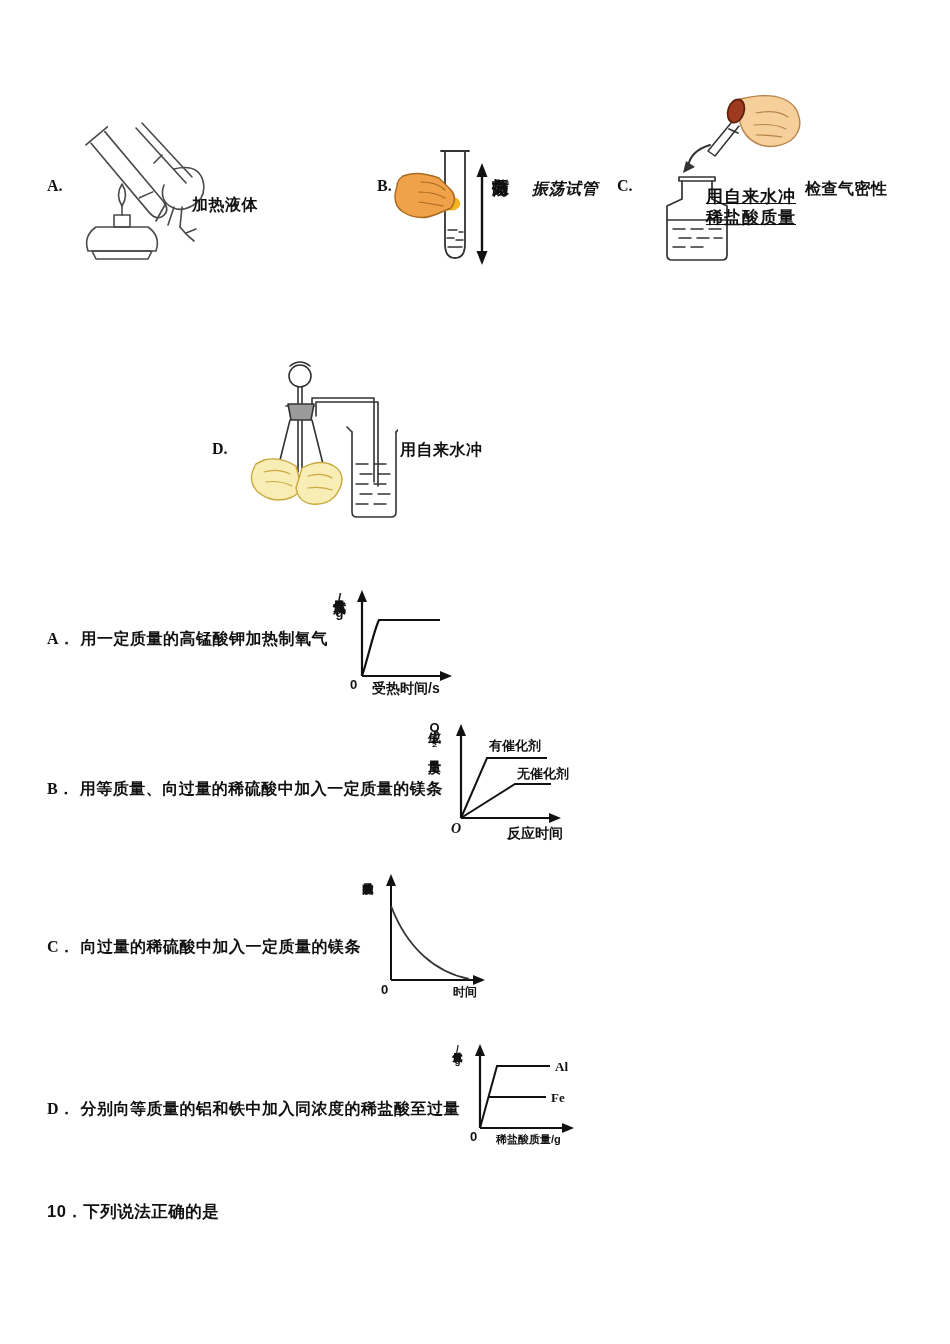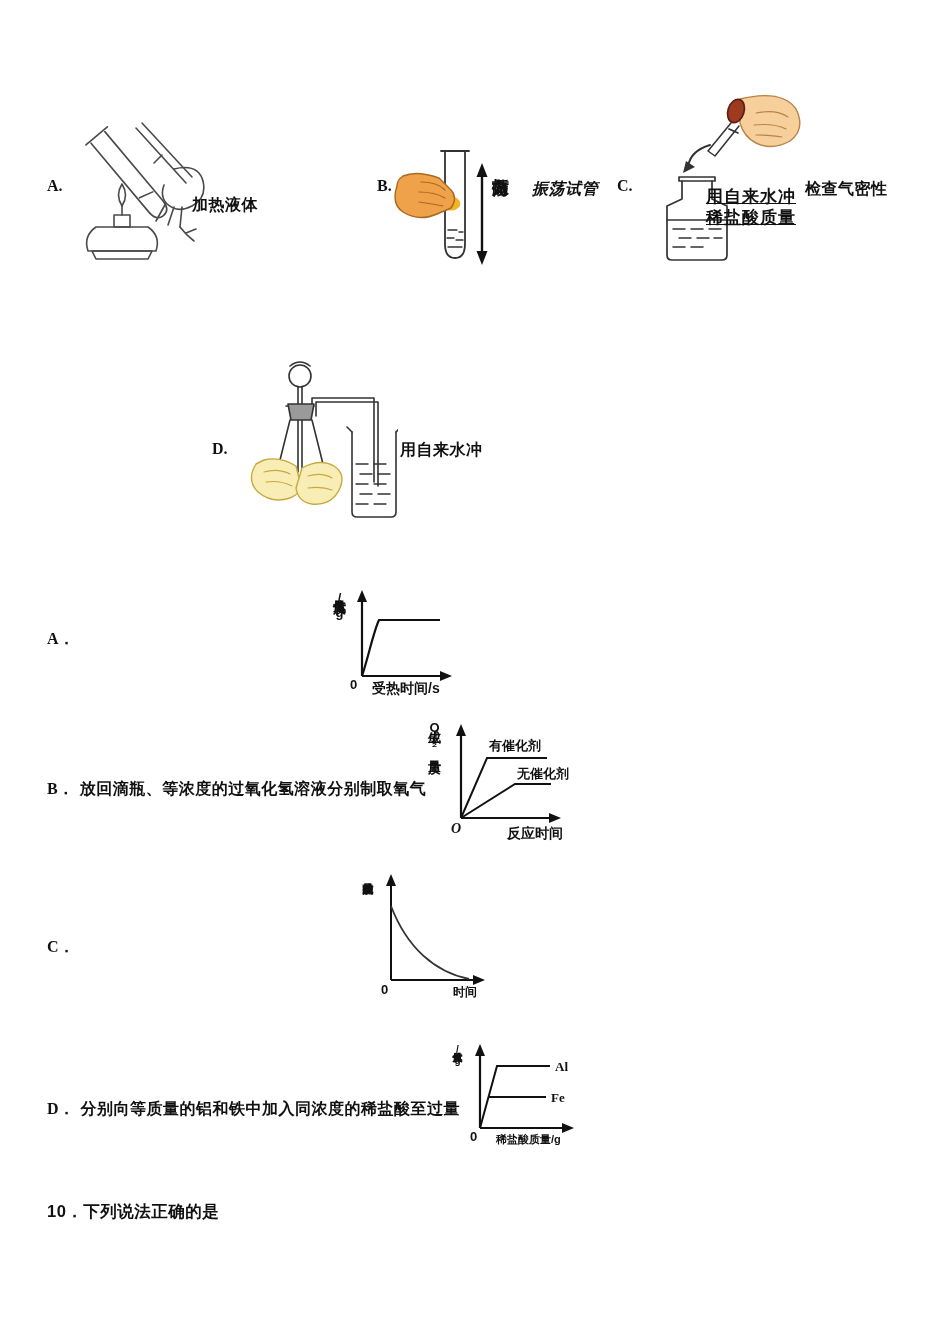--- a/index.html
+++ b/index.html
@@ -140,56 +140,58 @@
         <line x1="150" y1="134" x2="162" y2="134"></line>
       <line x1="128" y1="144" x2="140" y2="144"></line>
         <line x1="146" y1="144" x2="158" y2="144"></line>
     </g>
   </svg>
   <div class="abs cjk" style="left:400px;top:440px;">用自来水冲</div>
 
 
   <div class="abs opt" style="left:47px;top:629px;">
     <span class="letter">A．</span>
+    <span class="cjk">用一定质量的高锰酸钾加热制氧气</span>
   </div>
   <div class="abs graph" style="left:333px;top:586px;">
     <div class="vtext" style="font-size:13px;margin-top:4px;">气体质量/g</div>
     <svg width="112" height="114" viewBox="0 0 112 114">
       <line x1="16" y1="90" x2="16" y2="12" stroke="#111" stroke-width="2.2"></line>
       <polygon points="16,4 11,16 21,16" fill="#111"></polygon>
       <line x1="16" y1="90" x2="98" y2="90" stroke="#111" stroke-width="2.2"></line>
       <polygon points="106,90 94,85 94,95" fill="#111"></polygon>
       <path d="M16,90 C22,72 28,44 33,34 L94,34" fill="none" stroke="#111" stroke-width="2.2"></path>
       <text x="4" y="103" font-size="13">0</text>
       <text x="26" y="107" font-size="14">受热时间/s</text>
     </svg>
   </div>
 
   <div class="abs opt" style="left:47px;top:779px;">
     <span class="letter">B．</span>
-    <span class="cjk">放回滴瓶、等浓度的过氧化氢溶液分别制取氧气</span>
+    <span class="cjk">用等质量、向过量的稀硫酸中加入一定质量的镁条</span>
   </div>
   <div class="abs graph" style="left:428px;top:716px;">
     <div class="vtext" style="font-size:13px;margin-top:4px;">生成O₂质量</div>
     <svg width="132" height="130" viewBox="0 0 132 130">
       <line x1="20" y1="102" x2="20" y2="16" stroke="#111" stroke-width="2.2"></line>
       <polygon points="20,8 15,20 25,20" fill="#111"></polygon>
       <line x1="20" y1="102" x2="112" y2="102" stroke="#111" stroke-width="2.2"></line>
       <polygon points="120,102 108,97 108,107" fill="#111"></polygon>
       <path d="M20,102 L46,42 L106,42" fill="none" stroke="#111" stroke-width="2"></path>
       <path d="M20,102 L74,68 L110,68" fill="none" stroke="#111" stroke-width="2"></path>
       <text x="48" y="34" font-size="13">有催化剂</text>
       <text x="76" y="62" font-size="13">无催化剂</text>
       <text x="10" y="117" font-size="14" font-style="italic" class="serif">O</text>
       <text x="66" y="122" font-size="14">反应时间</text>
     </svg>
   </div>
 
   <div class="abs opt" style="left:47px;top:937px;">
     <span class="letter">C．</span>
+    <span class="cjk">向过量的稀硫酸中加入一定质量的镁条</span>
   </div>
   <div class="abs graph" style="left:362px;top:870px;">
     <div class="vtext" style="font-size:11px;margin-top:4px;">硫酸的质量</div>
     <svg width="118" height="130" viewBox="0 0 118 130">
       <line x1="18" y1="110" x2="18" y2="12" stroke="#111" stroke-width="2"></line>
       <polygon points="18,4 13,16 23,16" fill="#111"></polygon>
       <line x1="18" y1="110" x2="104" y2="110" stroke="#111" stroke-width="2"></line>
       <polygon points="112,110 100,105 100,115" fill="#111"></polygon>
       <path d="M18,36 C34,78 62,102 96,109" fill="none" stroke="#333" stroke-width="1.8"></path>
       <text x="8" y="124" font-size="13">0</text>

